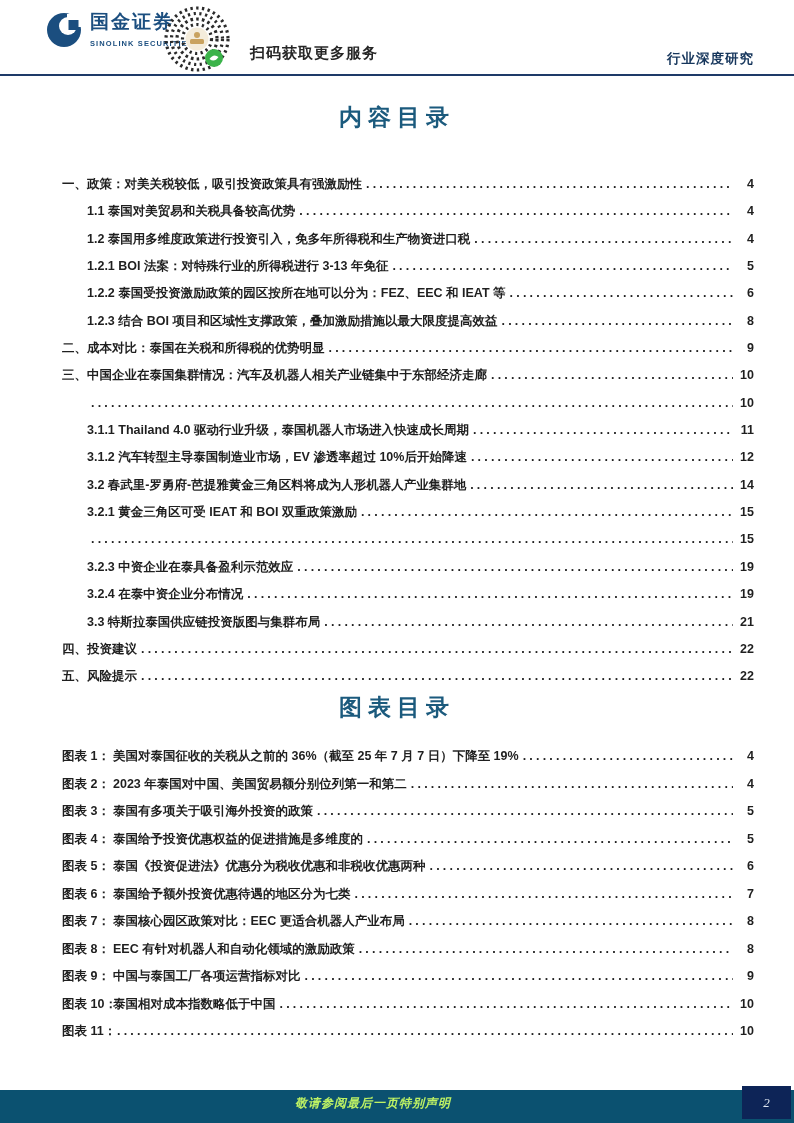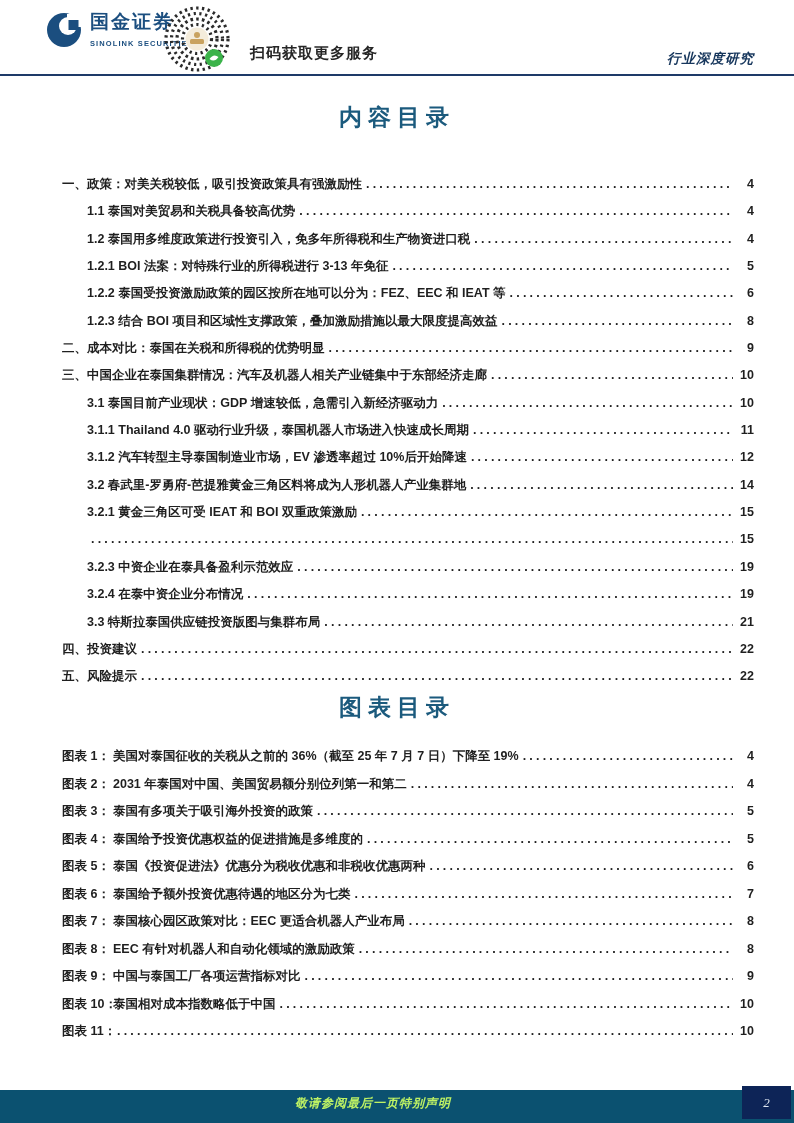--- a/index.html
+++ b/index.html
@@ -7,21 +7,21 @@
   .page { position:relative; width:794px; height:1123px; background:#ffffff; overflow:hidden; margin:0 auto; }
 
   
   .logo { position:absolute; left:46px; top:12px; display:flex; align-items:flex-start; }
   .logo svg { display:block; }
   .logo-text { margin-left:8px; color:#1b4e7f; }
   .brand-cn { font-size:19px; font-weight:bold; letter-spacing:2px; line-height:20px; }
   .brand-en { font-size:7.5px; font-weight:bold; letter-spacing:1.1px; line-height:10px; }
   .qr { position:absolute; left:163px; top:5px; width:68px; height:68px; }
   .qr-caption { position:absolute; left:250px; top:44px; font-size:15px; font-weight:bold; color:#262626; letter-spacing:1px; }
-  .report-type { position:absolute; right:40px; top:50px; font-family:"Liberation Serif","DejaVu Serif",serif; font-style:italic; font-weight:bold; font-size:13.5px; color:#16365c; letter-spacing:1px; }
+  .report-type { position:absolute; right:40px; top:50px; font-family:"Liberation Serif","DejaVu Serif",serif; font-weight:bold; font-size:13.5px; color:#16365c; letter-spacing:1px; }
   .header-rule { position:absolute; left:0; top:74px; width:794px; height:2px; background:#1e3a68; }
 
   
   .sec-title { position:absolute; left:0; width:794px; text-align:center; color:#1b5a7d; font-size:23px; font-weight:bold; letter-spacing:6px; }
   .toc-title { top:102px; }
   .fig-title { top:692px; }
 
   
   .list { position:absolute; left:62px; right:40px; }
   .toc-list { top:147px;margin-top:24px; }
@@ -116,21 +116,20 @@
         <span class="txt">二、成本对比：泰国在关税和所得税的优势明显</span>
         <span class="dots"></span>
         <span class="pg">9</span>
       </div>
       <div class="entry">
         <span class="txt">三、中国企业在泰国集群情况：汽车及机器人相关产业链集中于东部经济走廊</span>
         <span class="dots"></span>
         <span class="pg">10</span>
       </div>
       <div class="entry indent">
-        <span class="txt">3.1 泰国目前产业现状：GDP 增速较低，急需引入新经济驱动力</span>
         <span class="dots"></span>
         <span class="pg">10</span>
       </div>
       <div class="entry indent">
         <span class="txt">3.1.1 Thailand 4.0 驱动行业升级，泰国机器人市场进入快速成长周期</span>
         <span class="dots"></span>
         <span class="pg">11</span>
       </div>
       <div class="entry indent">
         <span class="txt">3.1.2 汽车转型主导泰国制造业市场，EV 渗透率超过 10%后开始降速</span>
@@ -181,21 +180,21 @@
   <div class="sec-title fig-title">图表目录</div>
   <div class="list fig-list">
       <div class="entry">
         <span class="lbl">图表 1：</span>
         <span class="txt">美国对泰国征收的关税从之前的 36%（截至 25 年 7 月 7 日）下降至 19%</span>
         <span class="dots"></span>
         <span class="pg">4</span>
       </div>
       <div class="entry">
         <span class="lbl">图表 2：</span>
-        <span class="txt">2031 年泰国对中国、美国贸易额分别位列第一和第二</span>
+        <span class="txt">2023 年泰国对中国、美国贸易额分别位列第一和第二</span>
         <span class="dots"></span>
         <span class="pg">4</span>
       </div>
       <div class="entry">
         <span class="lbl">图表 3：</span>
         <span class="txt">泰国有多项关于吸引海外投资的政策</span>
         <span class="dots"></span>
         <span class="pg">5</span>
       </div>
       <div class="entry">

